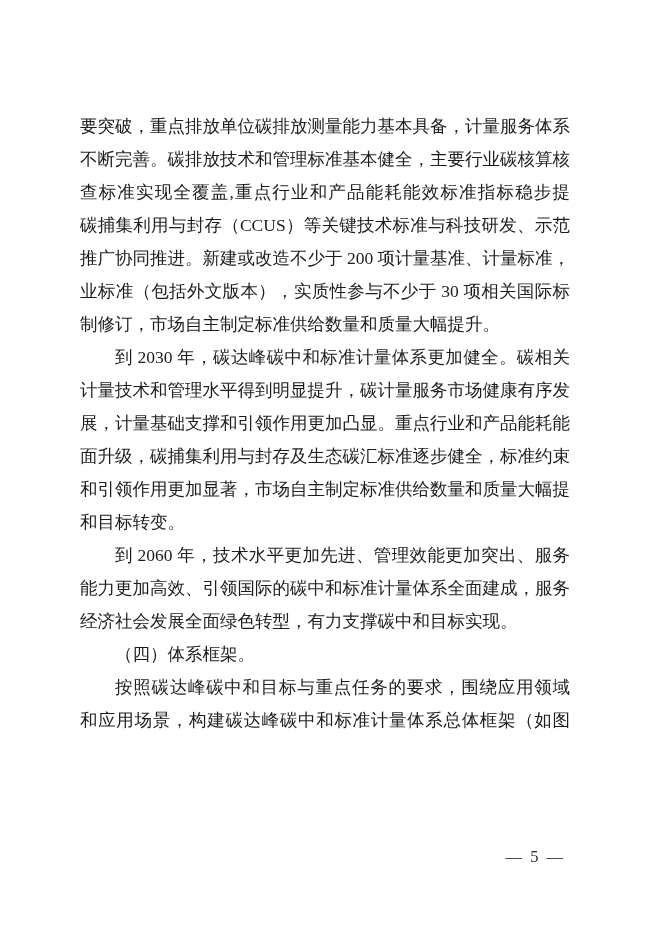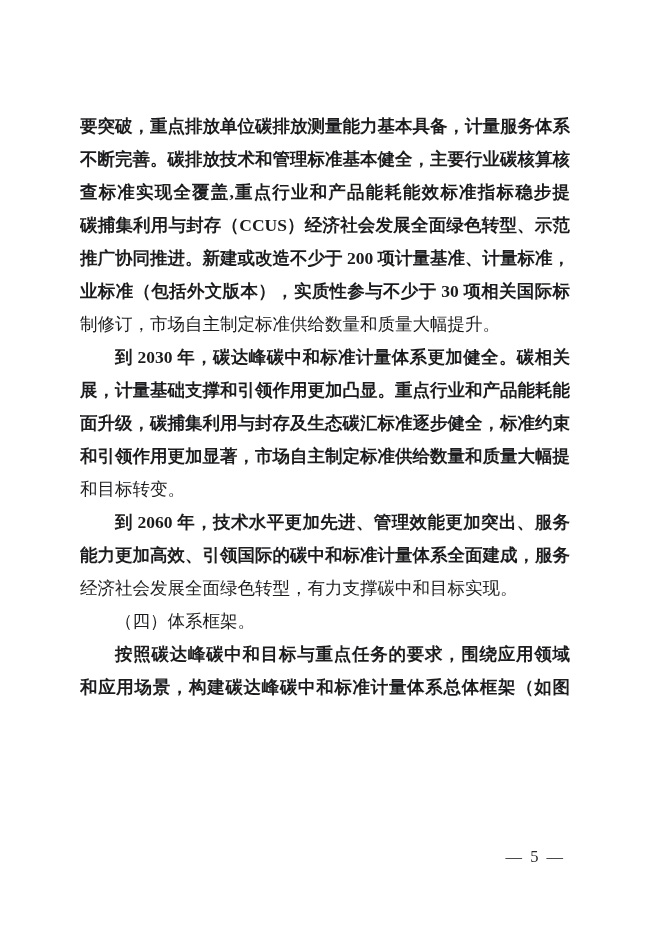--- a/index.html
+++ b/index.html
@@ -30,21 +30,20 @@
     white-space: nowrap;
     letter-spacing: 0;
   }
   
   .jst {
     white-space: normal;
     text-align: justify;
     text-align-last: justify;
     text-justify: inter-character;
     overflow: hidden;
-    font-weight: bold;
   }
   
   .ind {
     text-indent: 2em;
   }
   .paragraph {
     margin: 0;
     padding: 0;
   }
   .page-number {
@@ -62,28 +61,29 @@
 <body>
 
 <div class="page">
 
   <div class="body-text">
 
     <div class="paragraph">
       <div class="line jst">要突破，重点排放单位碳排放测量能力基本具备，计量服务体系</div>
       <div class="line jst">不断完善。碳排放技术和管理标准基本健全，主要行业碳核算核</div>
       <div class="line jst">查标准实现全覆盖,重点行业和产品能耗能效标准指标稳步提升，</div>
-      <div class="line jst">碳捕集利用与封存（CCUS）经济社会发展全面绿色转型、示范</div>
+      <div class="line jst">碳捕集利用与封存（CCUS）等关键技术标准与科技研发、示范</div>
       <div class="line jst">推广协同推进。新建或改造不少于 200 项计量基准、计量标准，</div>
       <div class="line jst">业标准（包括外文版本），实质性参与不少于 30 项相关国际标准</div>
       <div class="line">制修订，市场自主制定标准供给数量和质量大幅提升。</div>
     </div>
 
     <div class="paragraph">
       <div class="line jst ind">到 2030 年，碳达峰碳中和标准计量体系更加健全。碳相关</div>
+      <div class="line jst">计量技术和管理水平得到明显提升，碳计量服务市场健康有序发</div>
       <div class="line jst">展，计量基础支撑和引领作用更加凸显。重点行业和产品能耗能</div>
       <div class="line jst">面升级，碳捕集利用与封存及生态碳汇标准逐步健全，标准约束</div>
       <div class="line jst">和引领作用更加显著，市场自主制定标准供给数量和质量大幅提升</div>
       <div class="line">和目标转变。</div>
     </div>
 
     <div class="paragraph">
       <div class="line jst ind">到 2060 年，技术水平更加先进、管理效能更加突出、服务</div>
       <div class="line jst">能力更加高效、引领国际的碳中和标准计量体系全面建成，服务</div>
       <div class="line">经济社会发展全面绿色转型，有力支撑碳中和目标实现。</div>

